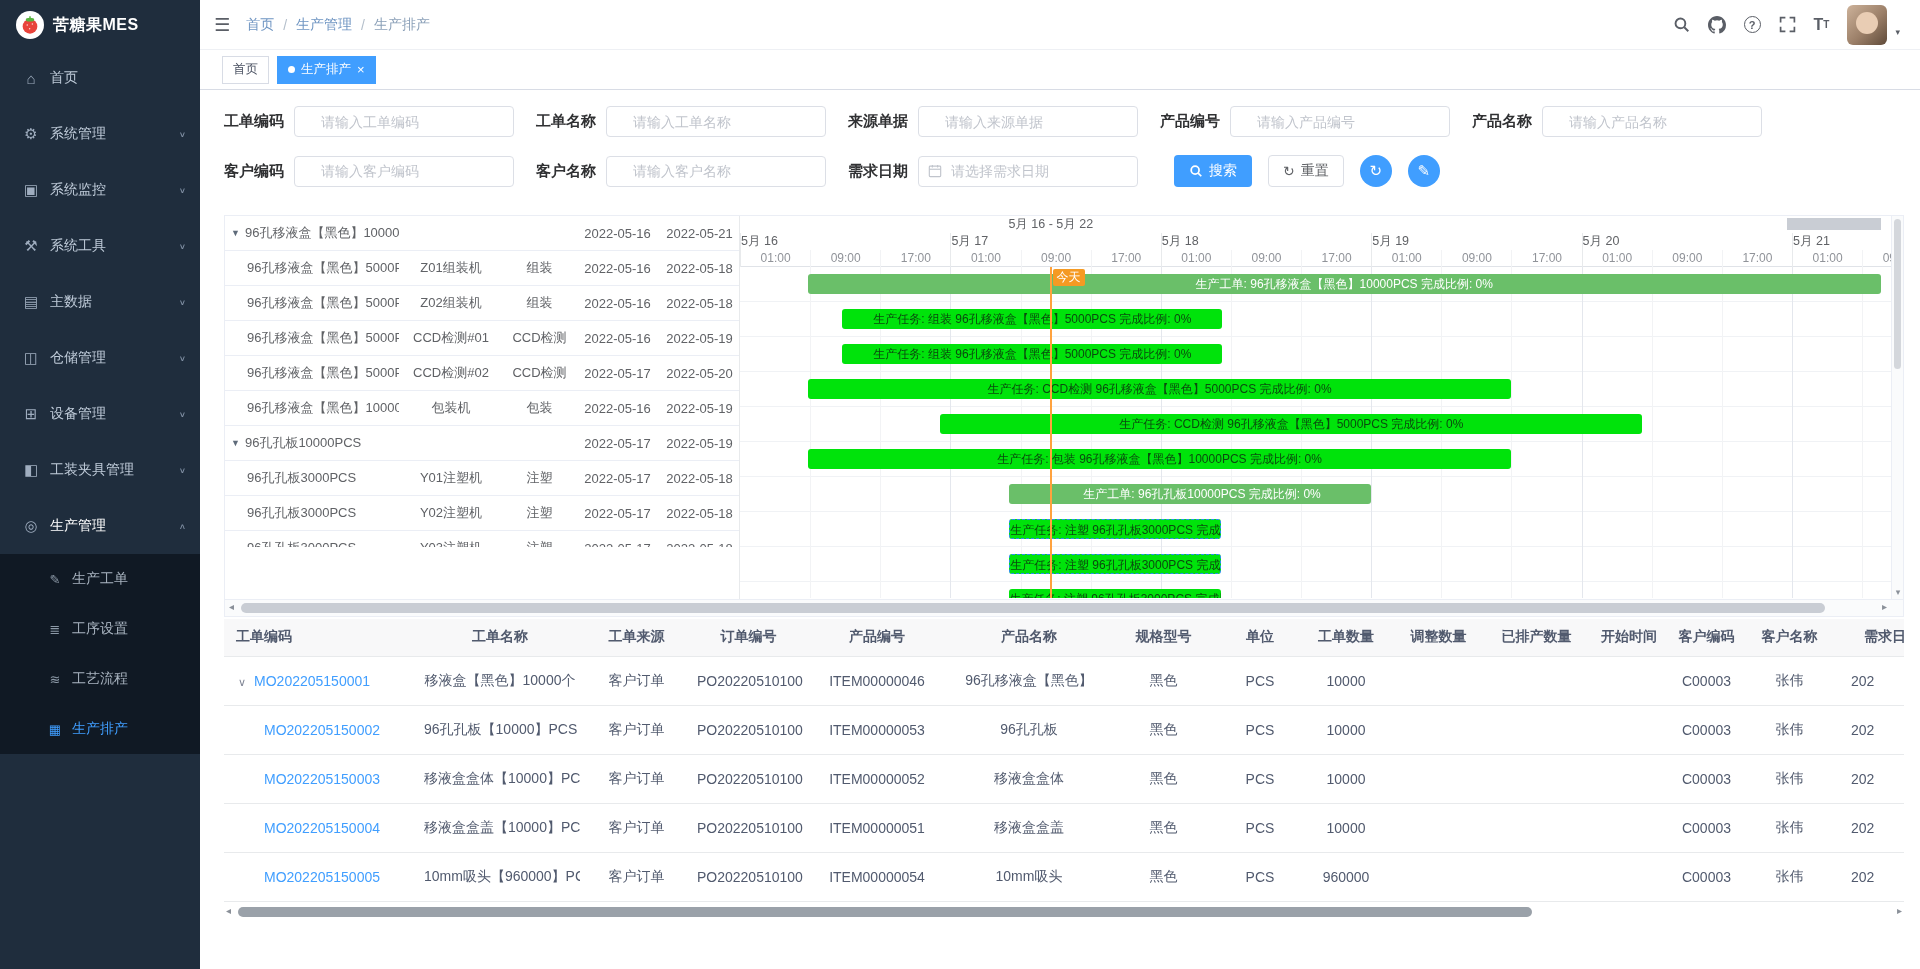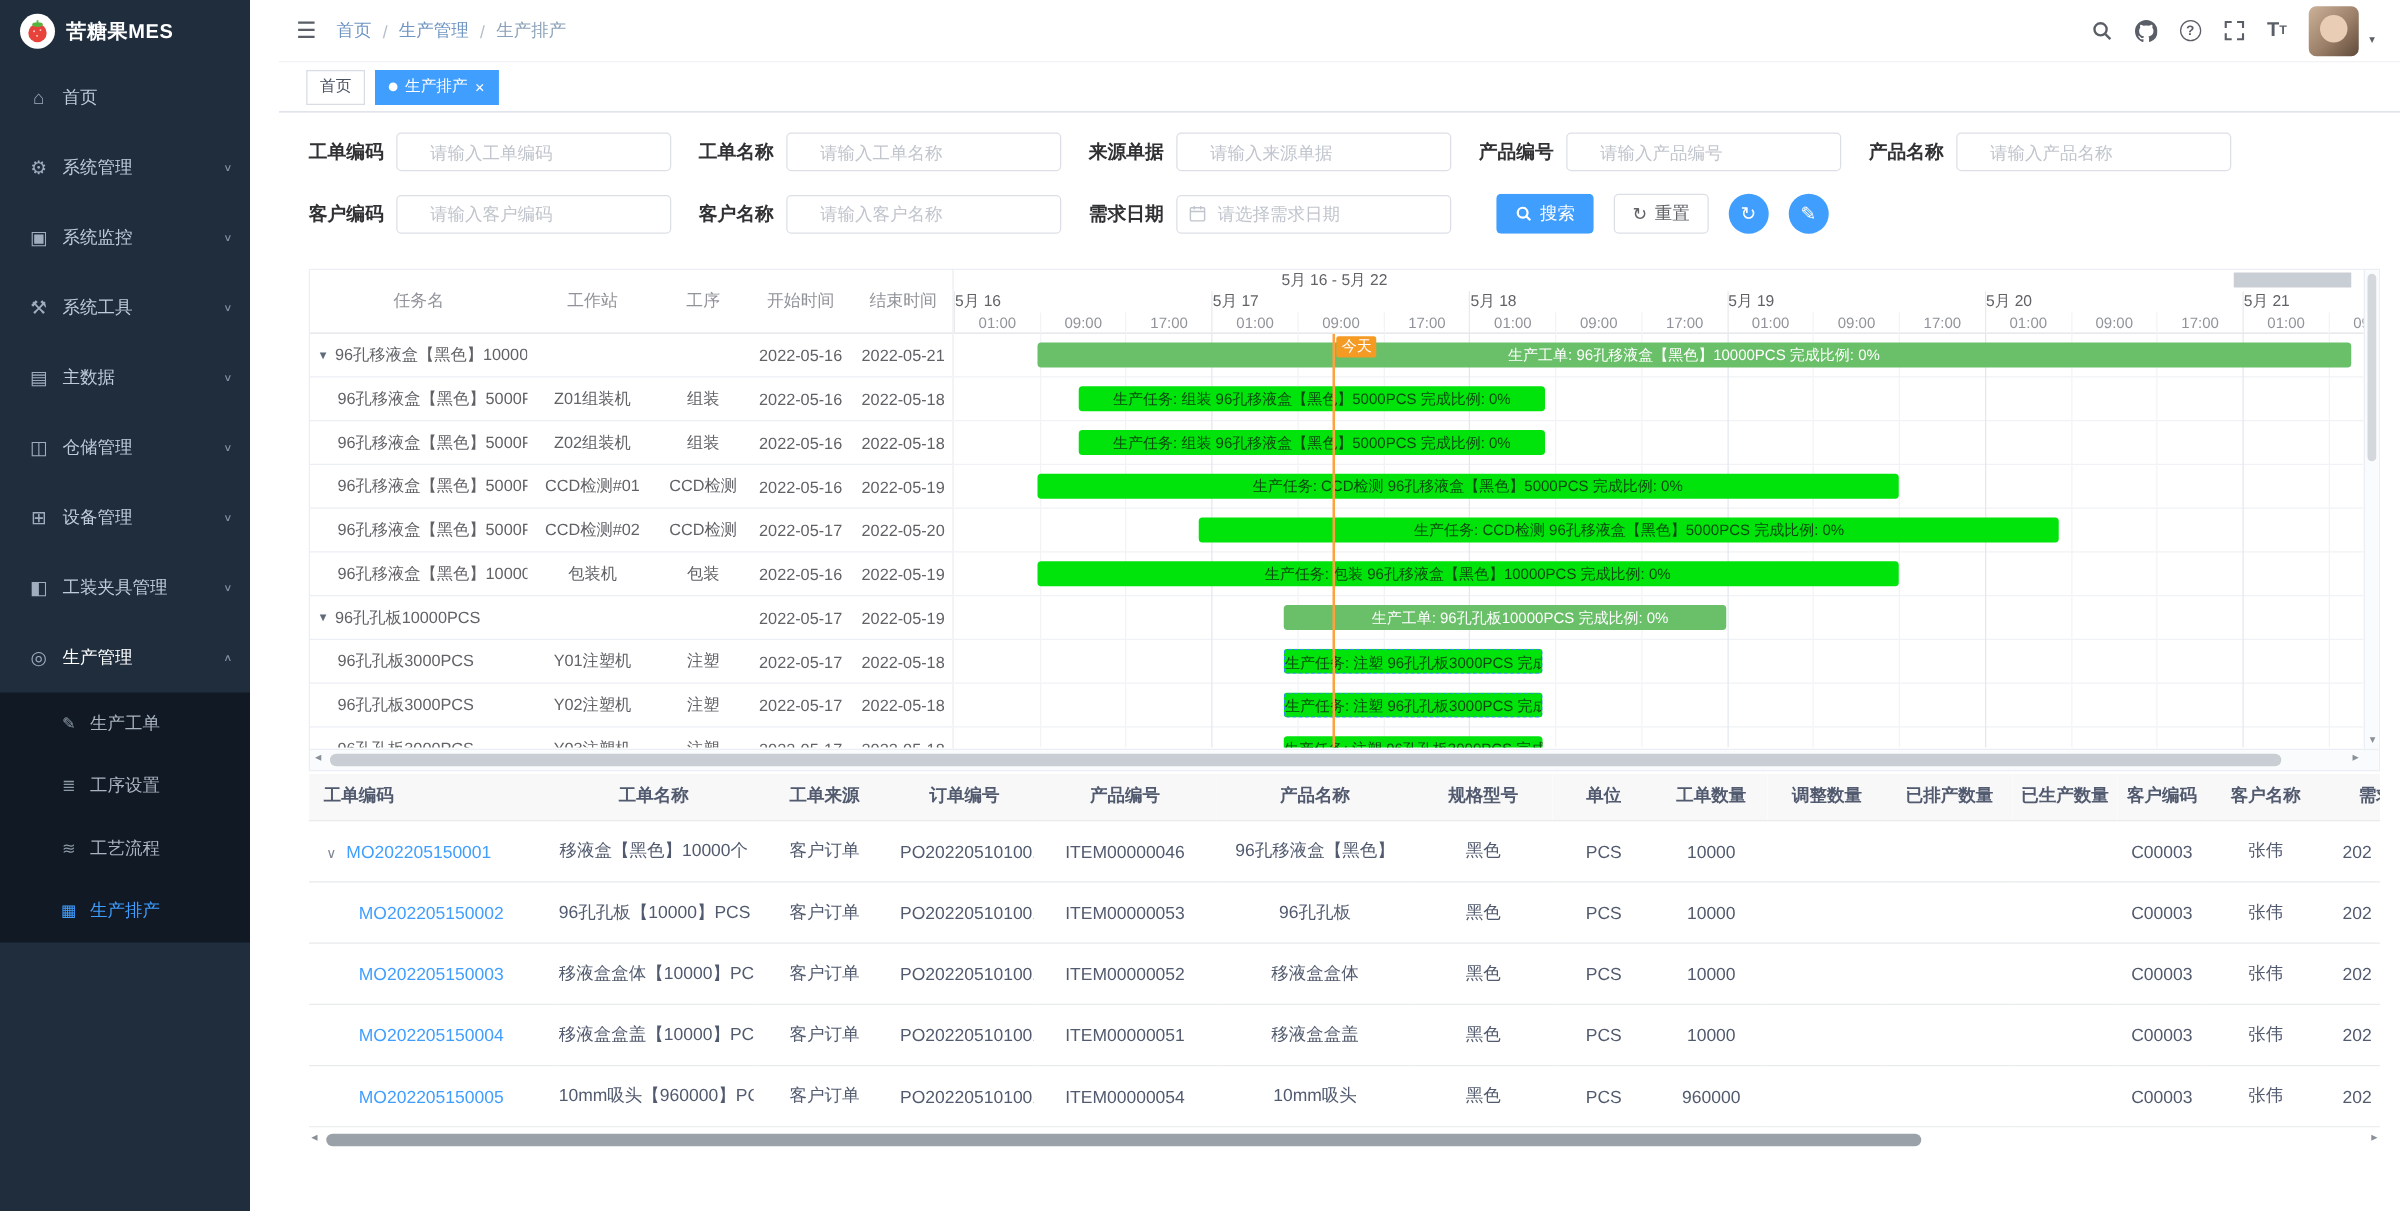--- a/index.html
+++ b/index.html
@@ -1,18 +1,18 @@
 <!DOCTYPE html>
 <html><head>
 <meta charset="utf-8">
 <style>
   * { box-sizing: border-box; margin: 0; padding: 0; }
   html,body { width:1920px; height:969px; overflow:hidden; background:#fff;
     font-family:"Liberation Sans","DejaVu Sans",sans-serif; }
-  .app { display:flex; width:100%; height:100%;gap:23px; }
+  .app { display:flex; width:100%; height:100%; }
 
   
   .sidebar { width:200px; height:100%; background:#1f2d3d; color:#bfcbd9; flex:none; }
   .logo { height:50px; display:flex; align-items:center; padding-left:16px; gap:9px; }
   .logo-mark { width:28px; height:28px; border-radius:50%; background:#fff; display:flex; align-items:center; justify-content:center; }
   .logo-text { color:#fff; font-size:16px; font-weight:bold; letter-spacing:.5px; }
   .menu-item { height:56px; display:flex; align-items:center; padding:0 14px 0 20px; font-size:14px; cursor:pointer; }
   .menu-item.parent-active { color:#fff; }
   .mi-icon { width:22px; margin-right:8px; font-size:15px; color:#9fadbf; text-align:center; flex:none; }
   .mi-label { white-space:nowrap; overflow:hidden; }
@@ -321,27 +321,20 @@
             <span>重置</span>
           </button>
           <button class="btn-circle">↻</button>
           <button class="btn-circle">✎</button>
         </div>
     </section>
 
     <section class="gantt">
       <div class="gantt-main">
         <div class="gantt-left">
-          <div class="gl-header" id="gl-header">
-              <div class="gl-hcell" style="width: 174px;">任务名</div>
-              <div class="gl-hcell" style="width: 104px;">工作站</div>
-              <div class="gl-hcell" style="width: 73px;">工序</div>
-              <div class="gl-hcell" style="width: 83px;">开始时间</div>
-              <div class="gl-hcell" style="width: 81px;">结束时间</div>
-            </div>
           <div class="gl-rows" id="gl-rows">
               <div class="gl-row">
                 <div class="gl-cell name group">
                   <span class="gcaret">▼</span>
                   <span class="ntext">96孔移液盒【黑色】10000PCS</span>
                 </div>
                 <div class="gl-cell" style="width: 104px;"></div>
                 <div class="gl-cell" style="width: 73px;"></div>
                 <div class="gl-cell" style="width: 83px;">2022-05-16</div>
                 <div class="gl-cell" style="width: 81px;">2022-05-21</div>
@@ -537,21 +530,21 @@
                 <th>工单名称</th>
                 <th>工单来源</th>
                 <th>订单编号</th>
                 <th>产品编号</th>
                 <th>产品名称</th>
                 <th>规格型号</th>
                 <th>单位</th>
                 <th>工单数量</th>
                 <th>调整数量</th>
                 <th>已排产数量</th>
-                <th>已生产数量</th>
+                <th>开始时间</th>
                 <th>客户编码</th>
                 <th>客户名称</th>
                 <th>需求日期</th>
               </tr>
             </thead>
           <tbody id="orders-body">
               <tr>
                 <td class="first has-caret"><span class="row-caret">∨</span><span class="wo-link">MO202205150001</span></td>
                 <td>移液盒【黑色】10000个</td>
                 <td>客户订单</td>

